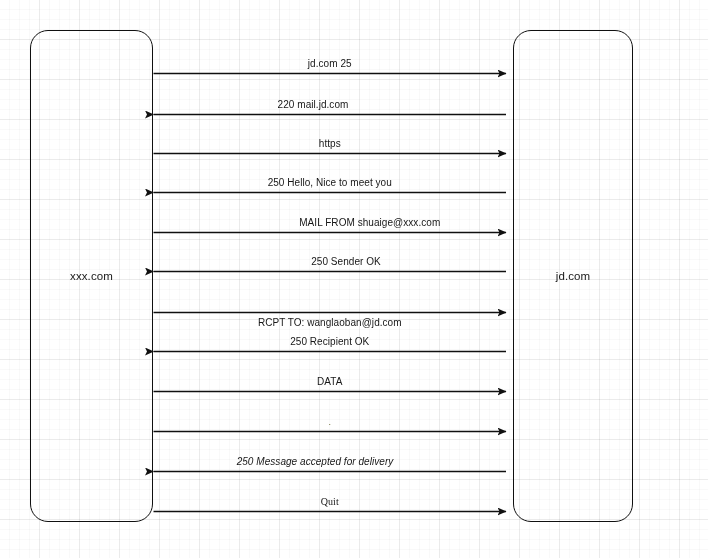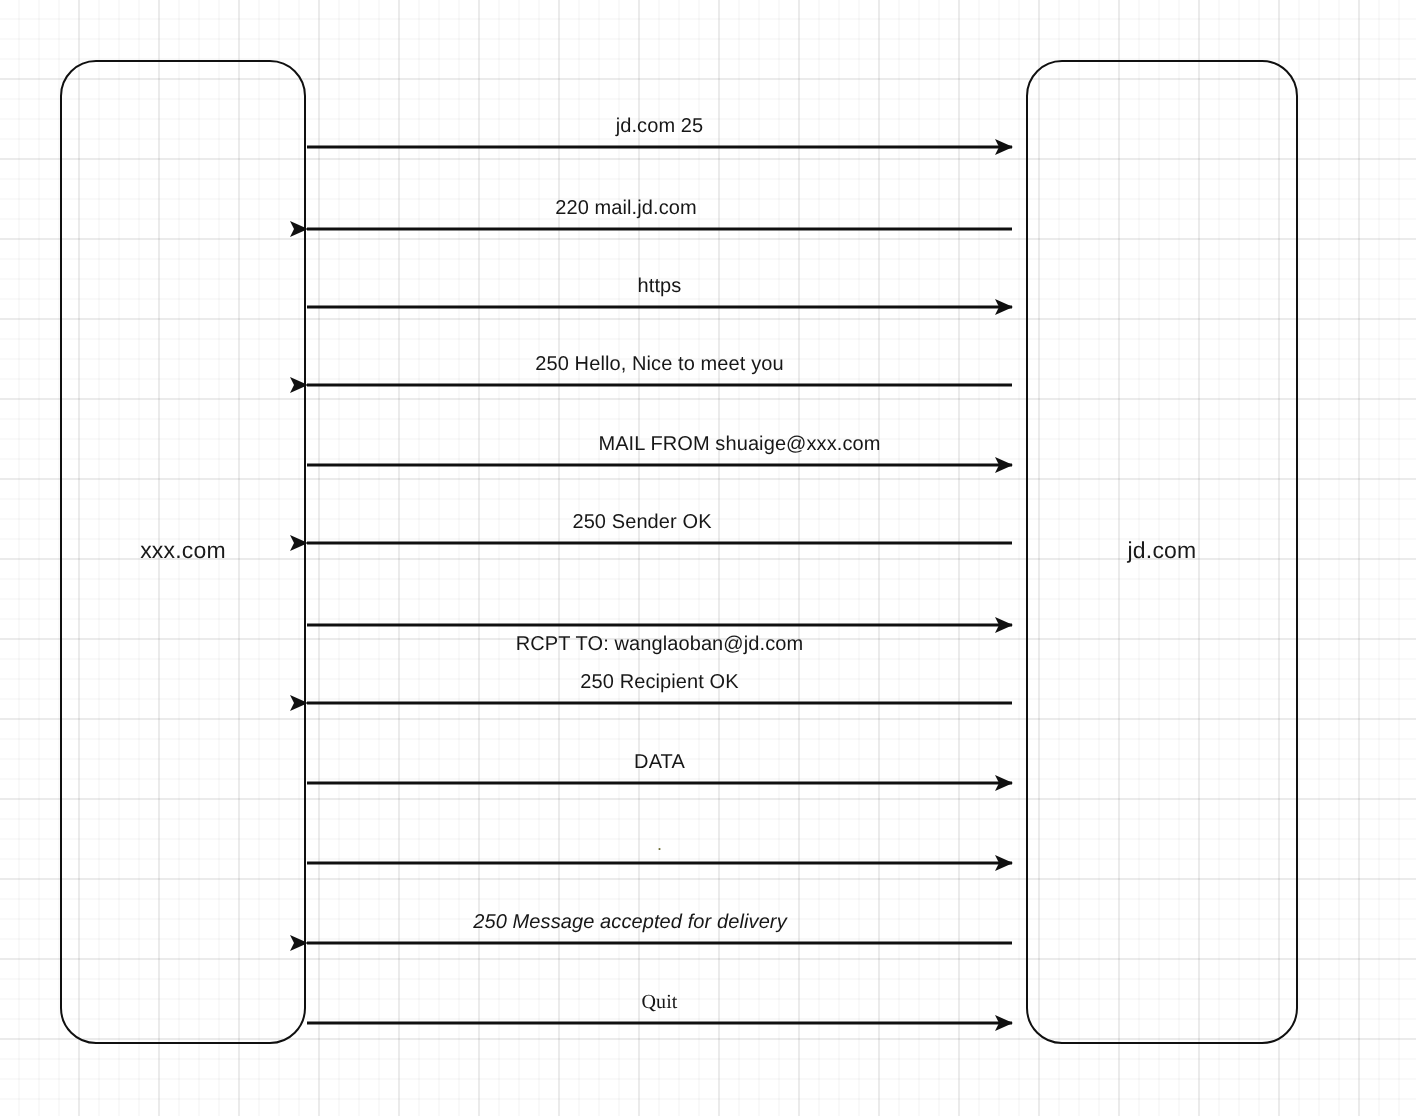--- a/index.html
+++ b/index.html
@@ -75,21 +75,21 @@
 </style>
 </head>
 <body>
 
 <div id="canvas">
 
   <div class="lifeline-box" id="actor-left" style="left:30px; top:30px; width:123px; height:492px;">
     <span class="lifeline-label">xxx.com</span>
   </div>
 
-  <div class="lifeline-box" id="actor-right" style="left:513px; top:30px; width:136px; height:492px;">
+  <div class="lifeline-box" id="actor-right" style="left:513px; top:30px; width:120px; height:492px;">
     <span class="lifeline-label">jd.com</span>
   </div>
 
   <svg id="svg-layer">
     <defs>
       <marker id="arrow-right" markerWidth="9" markerHeight="8" refX="8.5" refY="4" orient="auto" markerUnits="userSpaceOnUse">
         <path d="M0,0 L9,4 L0,8 L2,4 Z" fill="#101010"></path>
       </marker>
       <marker id="arrow-left" markerWidth="9" markerHeight="8" refX="0.5" refY="4" orient="auto" markerUnits="userSpaceOnUse">
         <path d="M9,0 L0,4 L9,8 L7,4 Z" fill="#101010"></path>
@@ -110,21 +110,21 @@
         <line x1="153.5" x2="506" y1="511.5" y2="511.5" stroke="#101010" stroke-width="1.4" marker-end="url(#arrow-right)"></line>
       </g>
   </svg>
 
   <div id="labels-layer">
       <div class="msg-label" style="left: 329.75px; top: 69px;">jd.com 25</div>
       <div class="msg-label" style="left: 313px; top: 110px;">220 mail.jd.com</div>
       <div class="msg-label" style="left: 329.75px; top: 149px;">https</div>
       <div class="msg-label" style="left: 329.75px; top: 188px;">250 Hello, Nice to meet you</div>
       <div class="msg-label" style="left: 329.75px; top: 228px; margin-left: 40px;">MAIL FROM shuaige@xxx.com</div>
-      <div class="msg-label" style="left: 321px; top: 267px;">250 Sender OK</div>
+      <div class="msg-label" style="left: 346px; top: 267px;">250 Sender OK</div>
       <div class="msg-label" style="left: 329.75px; top: 328px;">RCPT TO: wanglaoban@jd.com</div>
       <div class="msg-label" style="left: 329.75px; top: 347px;">250 Recipient OK</div>
       <div class="msg-label" style="left: 329.75px; top: 387px;">DATA</div>
       <div class="msg-label tiny" style="left: 329.75px; top: 427px;">.</div>
       <div class="msg-label" style="left: 315px; top: 467px; font-style: italic;">250 Message accepted for delivery</div>
       <div class="msg-label" style="left: 329.75px; top: 507px; font-family: Liberation Serif, serif;">Quit</div>
     </div>
 
 
 </div>

